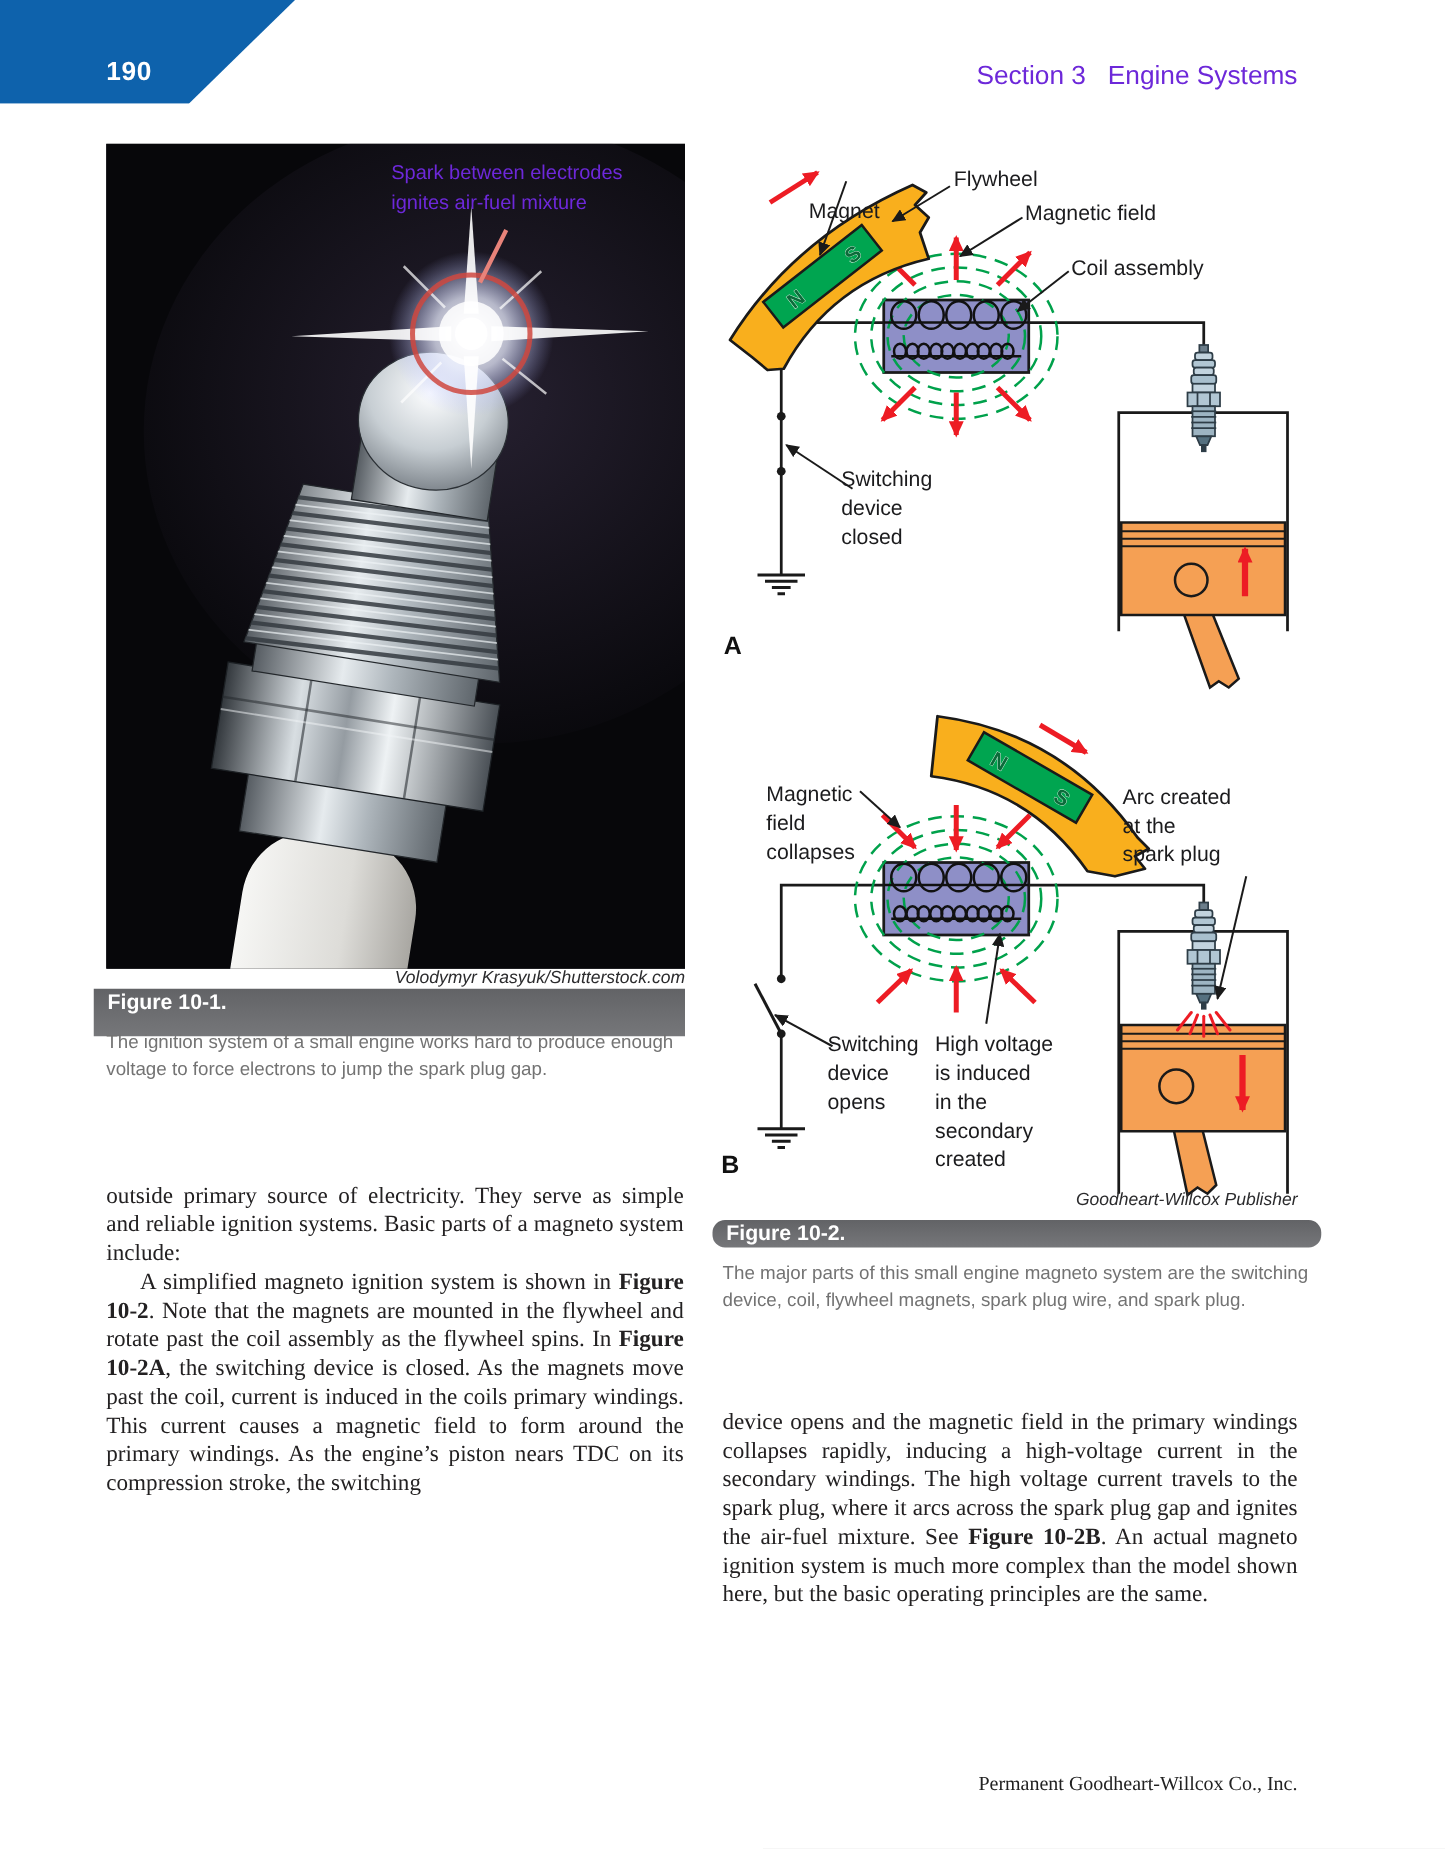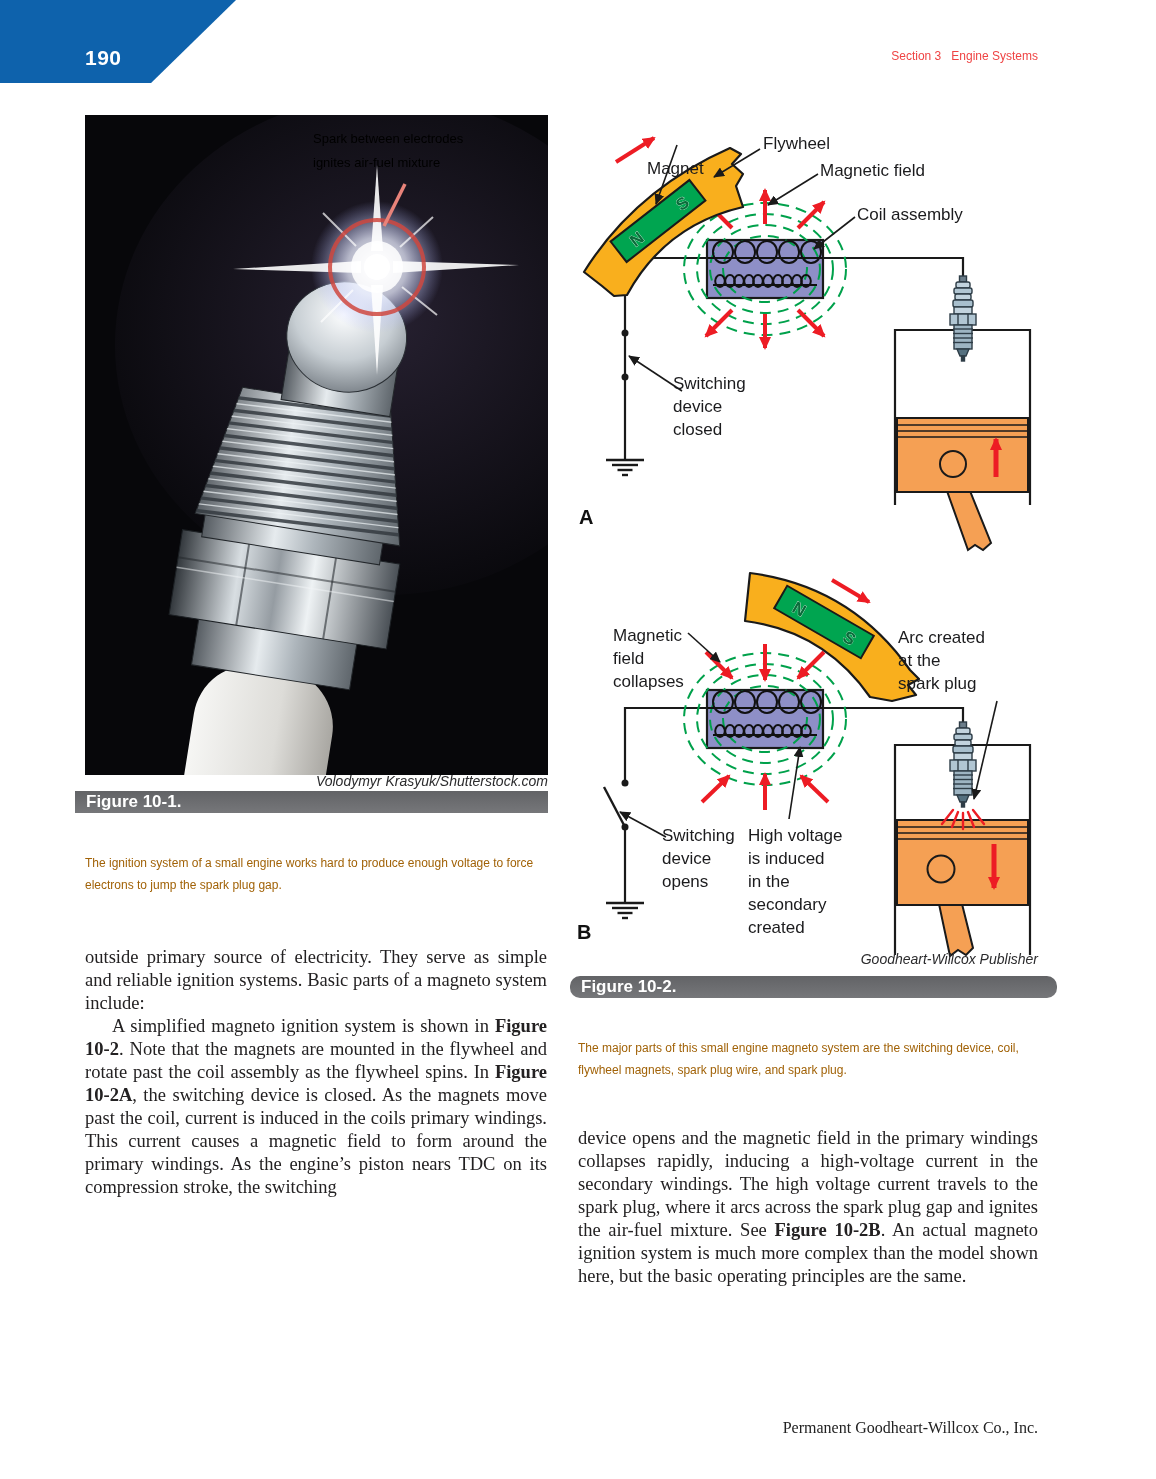--- a/index.html
+++ b/index.html
@@ -3,32 +3,32 @@
 <meta charset="utf-8">
 <style>
   html,body{margin:0;padding:0;background:#e9e9e9;}
   .page{position:relative;width:1156px;height:1479px;background:#ffffff;overflow:hidden;
         font-family:"Liberation Sans",sans-serif;margin:0 auto;}
   .abs{position:absolute;}
   
   .hdr-blue{left:0;top:0;width:236px;height:83px;background:#0E62AC;
             clip-path:polygon(0 0,100% 0,64% 100%,0 100%);}
   .hdr-num{left:85px;top:46px;color:#ffffff;font-size:21px;font-weight:bold;letter-spacing:.5px;}
-  .hdr-sec{right:118px;top:49px;font-size:12px;color:#ef4444;white-space:pre;text-align:center;}
+  .hdr-sec{right:118px;top:49px;font-size:21px;color:#6d28d9;white-space:pre;text-align:center;}
   
   .photo{left:85px;top:115px;width:463px;height:660px;background:#05050a;}
-  .photo-label{left:313px;top:127px;color:#000000;font-size:13px;line-height:24px;white-space:pre-line;}
+  .photo-label{left:313px;top:127px;color:#6d28d9;font-size:16px;line-height:24px;white-space:pre-line;}
   
   .credit{font-style:italic;font-size:14px;color:#2b2b2d;}  .credit1b{left:0;top:773px;width:548px;text-align:right;}
   .credit2{left:570px;top:951px;width:468px;text-align:right;font-style:italic;font-size:14px;color:#2b2b2d;}
   .figbar{background:linear-gradient(180deg,#626366 0%,#76777a 100%);color:#ffffff;
           font-weight:bold;font-size:17px;line-height:22px;padding-left:11px;}
-  .figbar1{left:75px;top:791px;width:462px;height:22px;}
+  .figbar1{left:75px;top:791px;width:462px;height:38px;}
   .figbar2{left:570px;top:976px;width:476px;height:22px;border-radius:10px;}
-  .cap{font-size:12px;line-height:22px;color:#a16207;margin-top:29px;}
+  .cap{font-size:15px;line-height:22px;color:#737373;}
   .cap1{left:85px;top:823px;width:466px;}
   .cap2{left:578px;top:1008px;width:470px;}
   
   .bodytext{font-family:"Liberation Serif",serif;font-size:18.5px;line-height:23px;
             color:#232122;text-align:justify;}
   .body-left{left:85px;top:946px;width:462px;}
   .body-right{left:578px;top:1127px;width:460px;}
   .bodytext p{margin:0;}
   .indent{text-indent:27px;}
   ul.blist{list-style:none;margin:0;padding:0;text-align:left;}

